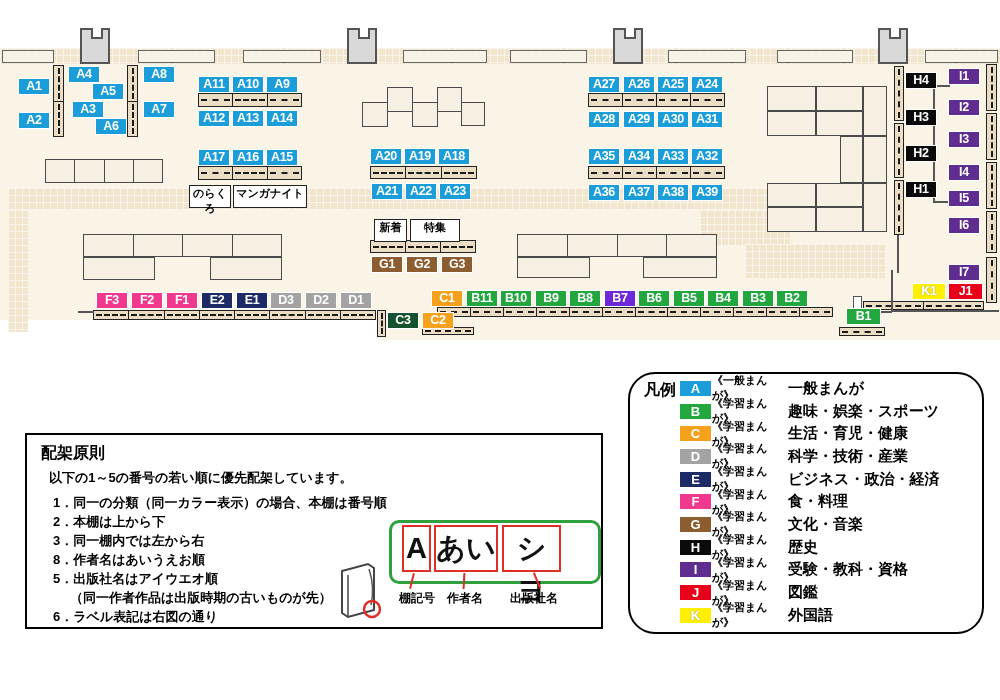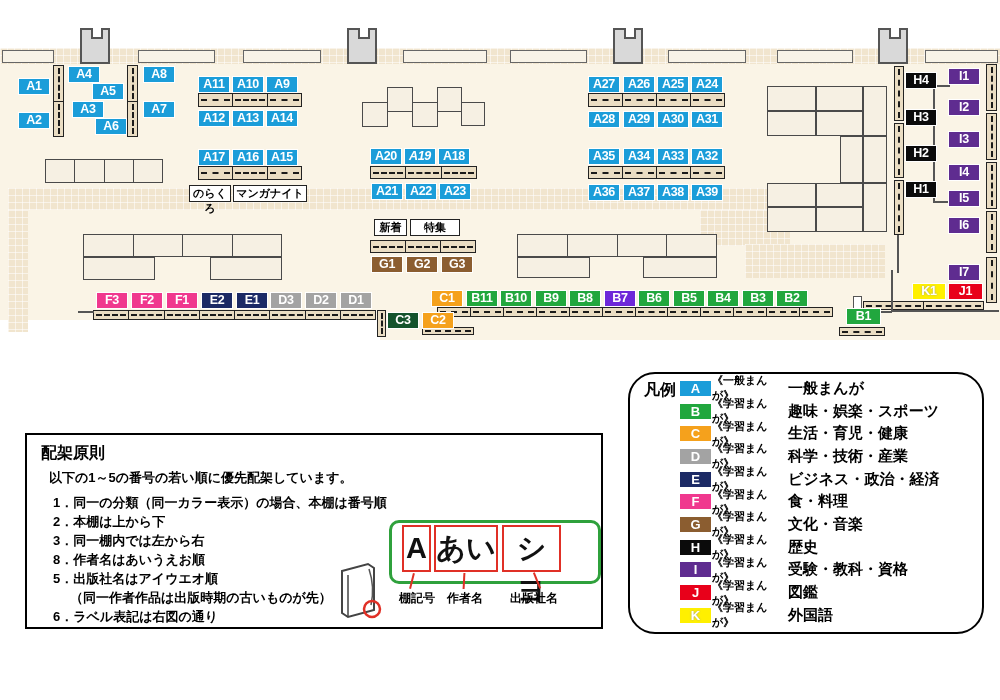--- a/index.html
+++ b/index.html
@@ -26,21 +26,21 @@
   .vstrip{background:#EADDC3;border:1px solid #222;display:flex;flex-direction:column;}
   .vstrip .seg{flex:1;position:relative;border-bottom:1px solid #222;}
   .vstrip .seg:last-child{border-bottom:none;}
   .vstrip .seg::after{content:"";position:absolute;top:2px;bottom:2px;left:50%;margin-left:-1px;
                       border-left:2px dashed #1a1a1a;}
   .line{background:#555;}
   .wboxp{background:#fff;border:1.5px solid #555;}
   .tag{position:absolute;box-sizing:border-box;width:32px;height:17px;text-align:center;
        color:#fff;font-weight:700;font-size:12.5px;line-height:15px;border:1px solid #fff;
        letter-spacing:-0.3px;}
-  .ann{position:absolute;box-sizing:border-box;background:#fff;border:1px solid #222;height:17px;
+  .ann{position:absolute;box-sizing:border-box;background:#fff;border:1px solid #222;height:23px;
        font-size:11px;font-weight:700;text-align:center;line-height:15px;color:#000;}
   .panel{position:absolute;background:#fff;border:2px solid #000;}
   .p-title{position:absolute;font-size:16px;font-weight:700;}
   .p-intro{position:absolute;font-size:13px;font-weight:700;margin:0;}
   .p-list{position:absolute;font-size:13px;font-weight:700;line-height:19px;}
   .p-list .note{padding-left:17px;}
   .greenbox{position:absolute;background:#fff;border:3px solid #2FA13C;border-radius:10px;}
   .redseg{position:absolute;border:2px solid #E03026;box-sizing:border-box;text-align:center;
           font-size:29px;font-weight:700;color:#111;background:#fff;line-height:42px;}
   .caption{position:absolute;font-size:12px;font-weight:700;}
@@ -287,21 +287,21 @@
       <div class="tag" style="left: 198px; top: 76px; background: rgb(27, 157, 217);">A11</div>
       <div class="tag" style="left: 232px; top: 76px; background: rgb(27, 157, 217);">A10</div>
       <div class="tag" style="left: 266px; top: 76px; background: rgb(27, 157, 217);">A9</div>
       <div class="tag" style="left: 198px; top: 110px; background: rgb(27, 157, 217);">A12</div>
       <div class="tag" style="left: 232px; top: 110px; background: rgb(27, 157, 217);">A13</div>
       <div class="tag" style="left: 266px; top: 110px; background: rgb(27, 157, 217);">A14</div>
       <div class="tag" style="left: 198px; top: 149px; background: rgb(27, 157, 217);">A17</div>
       <div class="tag" style="left: 232px; top: 149px; background: rgb(27, 157, 217);">A16</div>
       <div class="tag" style="left: 266px; top: 149px; background: rgb(27, 157, 217);">A15</div>
       <div class="tag" style="left: 370px; top: 148px; background: rgb(27, 157, 217);">A20</div>
-      <div class="tag" style="left: 404px; top: 148px; background: rgb(27, 157, 217); font-style: italic;">A19</div>
+      <div class="tag" style="left: 404px; top: 148px; background: rgb(27, 157, 217);">A19</div>
       <div class="tag" style="left: 438px; top: 148px; background: rgb(27, 157, 217);">A18</div>
       <div class="tag" style="left: 371px; top: 183px; background: rgb(27, 157, 217);">A21</div>
       <div class="tag" style="left: 405px; top: 183px; background: rgb(27, 157, 217);">A22</div>
       <div class="tag" style="left: 439px; top: 183px; background: rgb(27, 157, 217);">A23</div>
       <div class="tag" style="left: 588px; top: 76px; background: rgb(27, 157, 217);">A27</div>
       <div class="tag" style="left: 623px; top: 76px; background: rgb(27, 157, 217);">A26</div>
       <div class="tag" style="left: 657px; top: 76px; background: rgb(27, 157, 217);">A25</div>
       <div class="tag" style="left: 691px; top: 76px; background: rgb(27, 157, 217);">A24</div>
       <div class="tag" style="left: 588px; top: 111px; background: rgb(27, 157, 217);">A28</div>
       <div class="tag" style="left: 623px; top: 111px; background: rgb(27, 157, 217);">A29</div>

